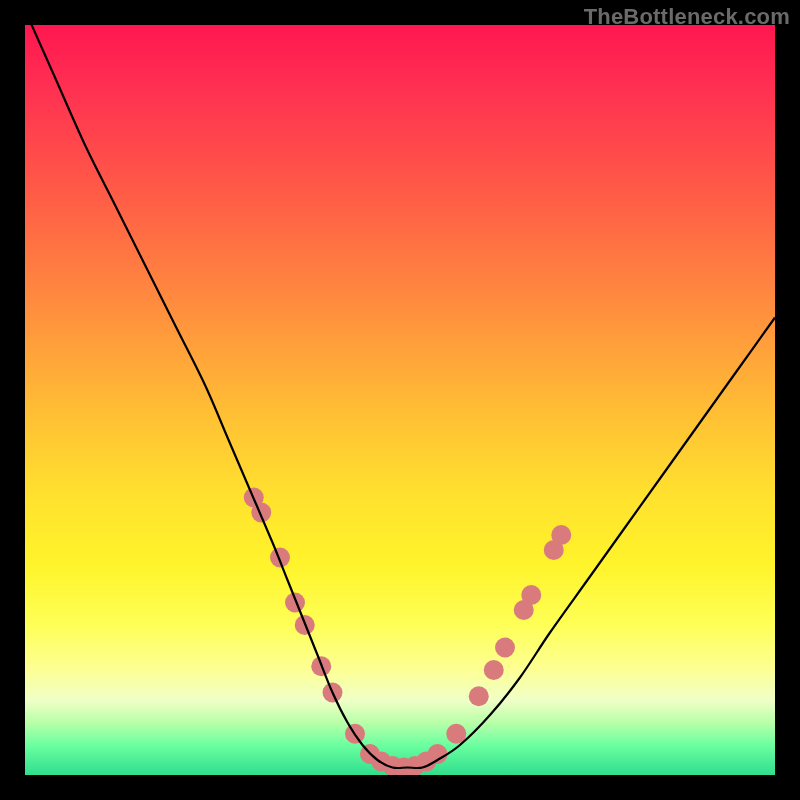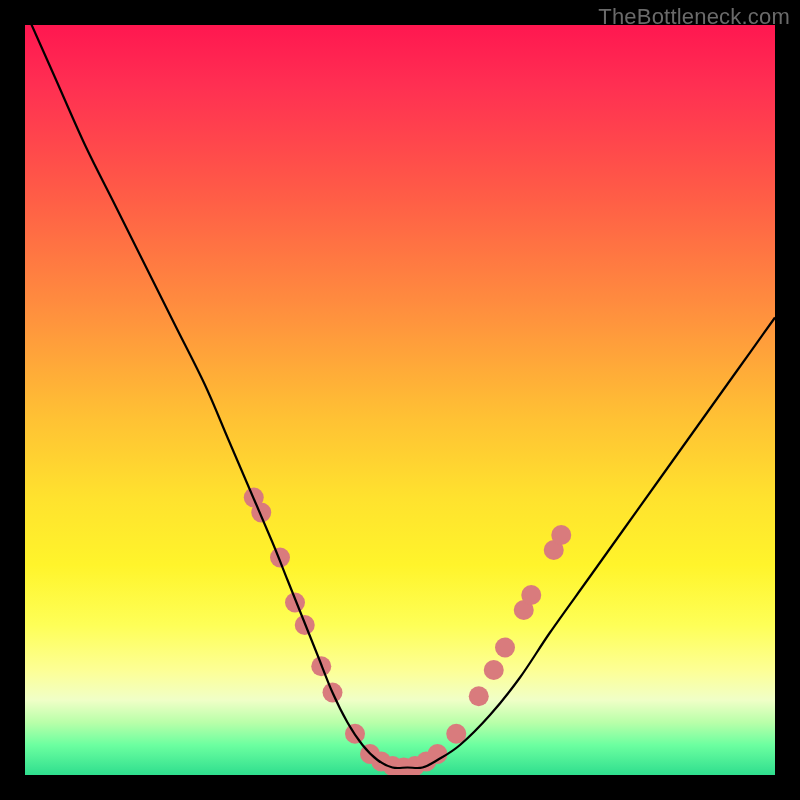--- a/index.html
+++ b/index.html
@@ -42,21 +42,21 @@
       #2fde8e 100%
     );
   }
   .watermark {
     position: absolute;
     top: 4px;
     right: 10px;
     color: #6a6a6a;
     font-size: 22px;
     letter-spacing: 0.2px;
-    font-weight: 400;
+    font-weight: 700;
   }
   svg.curve {
     position: absolute;
     left: 0;
     top: 0;
     width: 750px;
     height: 750px;
   }
 </style>
 </head>

